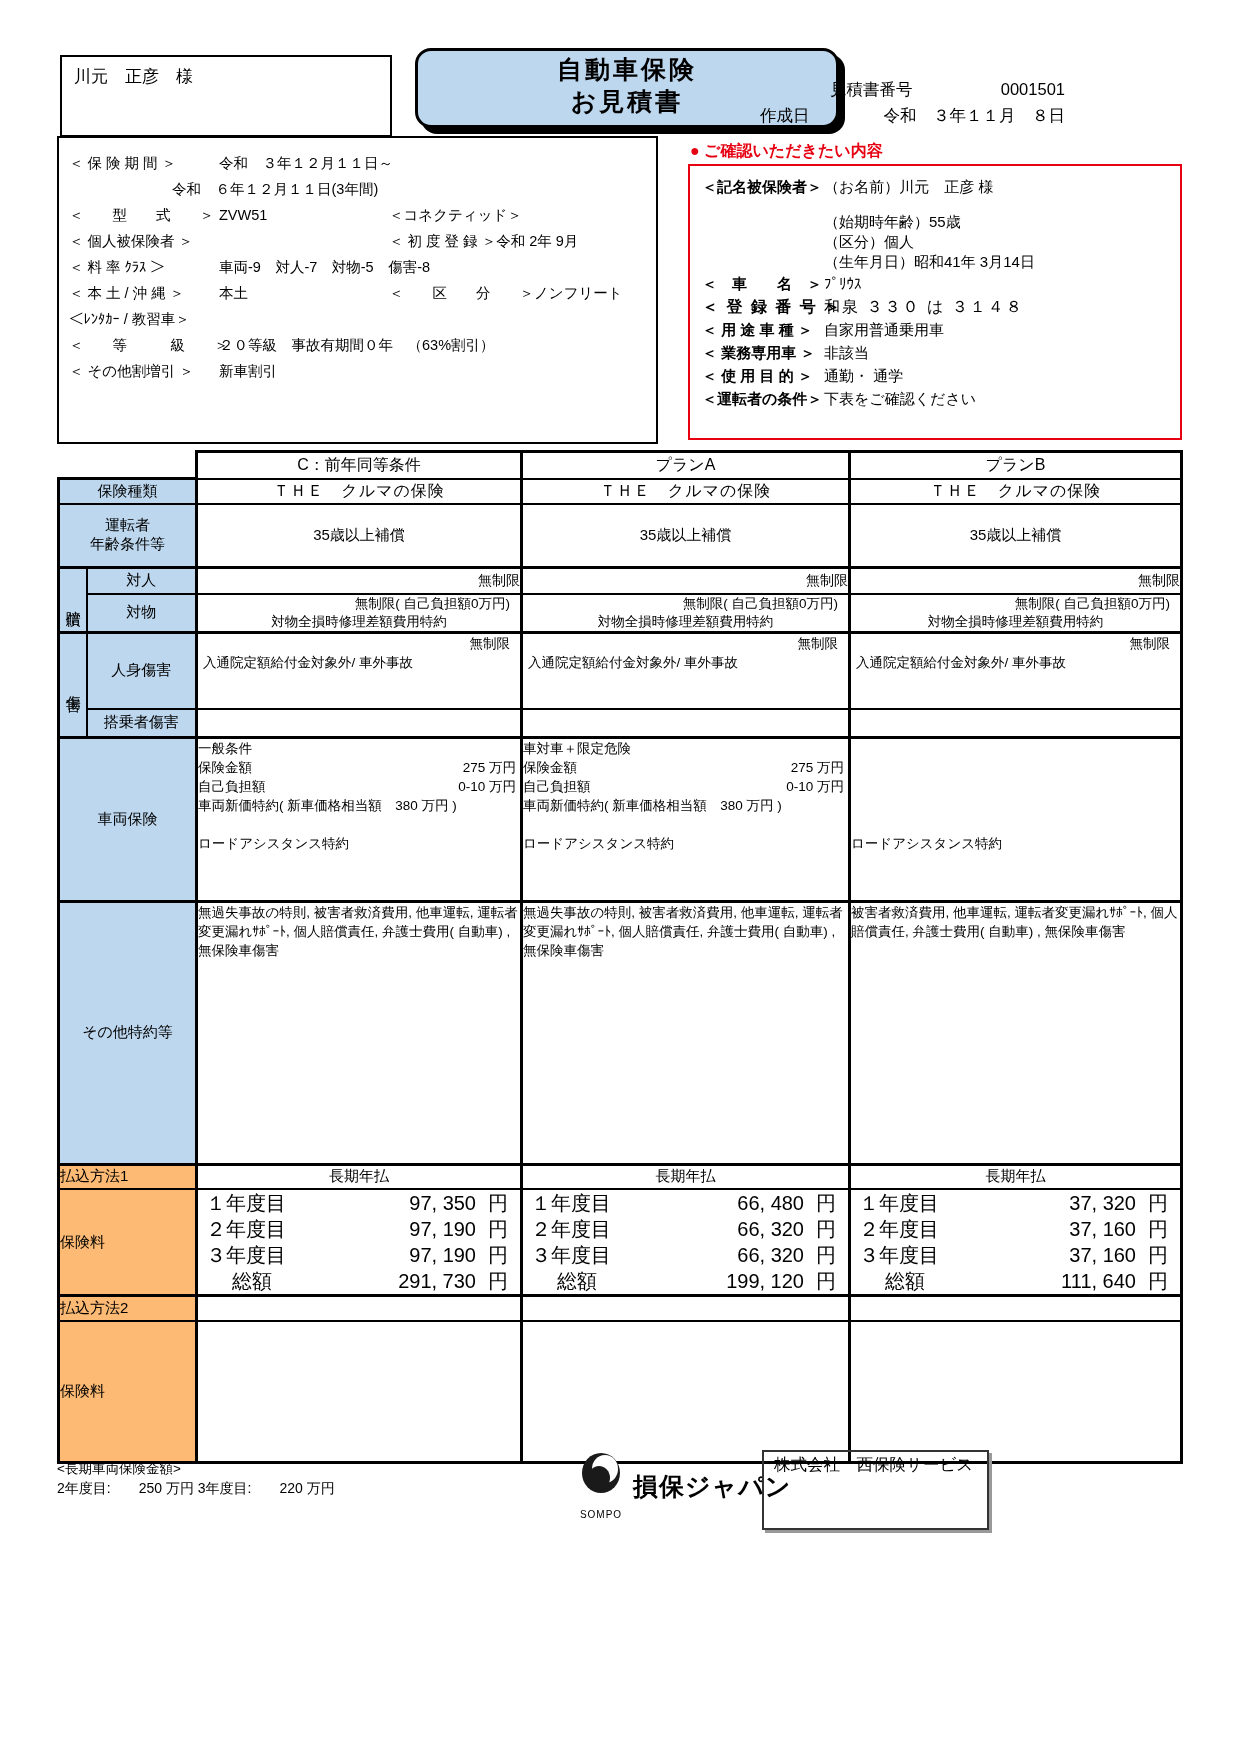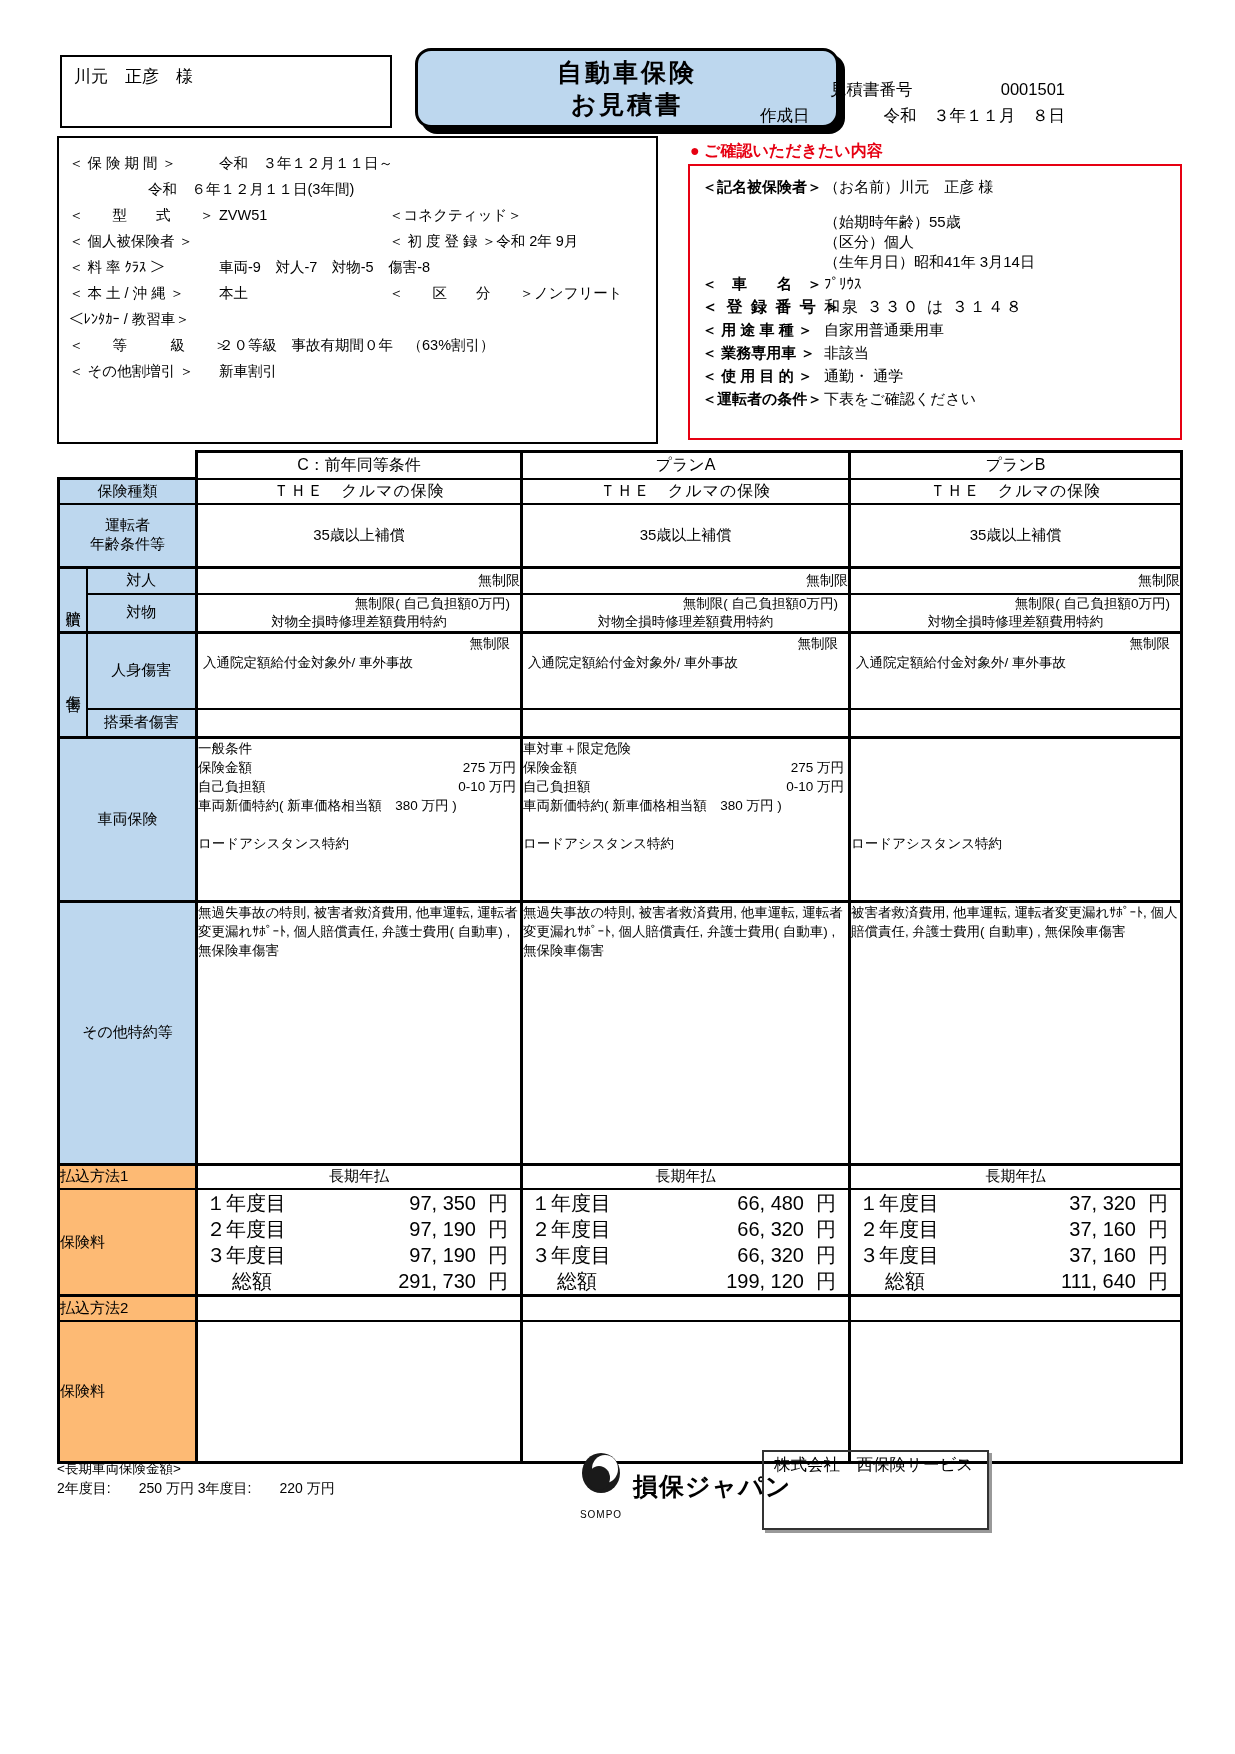--- a/index.html
+++ b/index.html
@@ -1,36 +1,36 @@
 <!DOCTYPE html>
 <html><head>
 <meta charset="utf-8">
 <style>
   html,body{margin:0;padding:0;background:#fff;}
   .page{position:relative;width:1235px;height:1754px;background:#fff;color:#000;
         font-family:"Liberation Sans","DejaVu Sans",sans-serif;}
 
   
-  .cust-box{position:absolute;left:60px;top:55px;width:332px;height:73px;
+  .cust-box{position:absolute;left:60px;top:55px;width:332px;height:82px;
             border:2px solid #000;padding:8px 12px;font-size:17px;box-sizing:border-box;}
   .title-badge{position:absolute;left:415px;top:48px;width:424px;height:80px;background:#bdd7ee;
                border:3px solid #000;border-radius:16px;box-shadow:6px 6px 0 #000;
                display:flex;flex-direction:column;align-items:center;justify-content:center;
-               font-size:25px;font-weight:bold;letter-spacing:3px;line-height:1.3;box-sizing:border-box;}
+               font-size:25px;font-weight:bold;letter-spacing:3px;line-height:1.3;box-sizing:border-box;font-family:Liberation Mono, monospace;}
   .quote-meta{position:absolute;left:760px;top:76px;width:305px;font-size:16.5px;}
   .qrow{display:flex;justify-content:space-between;line-height:1.6;}
   .qrow .ind{margin-left:70px;}
 
   
   .pbox{position:absolute;left:57px;top:136px;width:601px;height:308px;border:2.5px solid #000;
         padding:12px 10px;font-size:14.5px;box-sizing:border-box;}
   .pline{display:flex;line-height:26px;white-space:pre;}
   .pl{display:inline-block;width:150px;}
   .pv{display:inline-block;width:170px;}
-  .ind2{margin-left:79px;}
+  .ind2{margin-left:103px;}
 
   
   .confirm-h{position:absolute;left:690px;top:141px;color:#e60012;font-weight:bold;font-size:16px;}
   .cbox{position:absolute;left:688px;top:164px;width:494px;height:276px;border:2px solid #e60012;
         padding:9px 12px;font-size:15px;box-sizing:border-box;}
   .cline{display:flex;line-height:23px;white-space:pre;}
   .cl{display:inline-block;width:122px;font-weight:bold;}
   .cind{margin-left:122px;line-height:20px;}
   .cgap{margin-top:14px;}
   .cline.reg{font-size:16px;letter-spacing:2px;}

